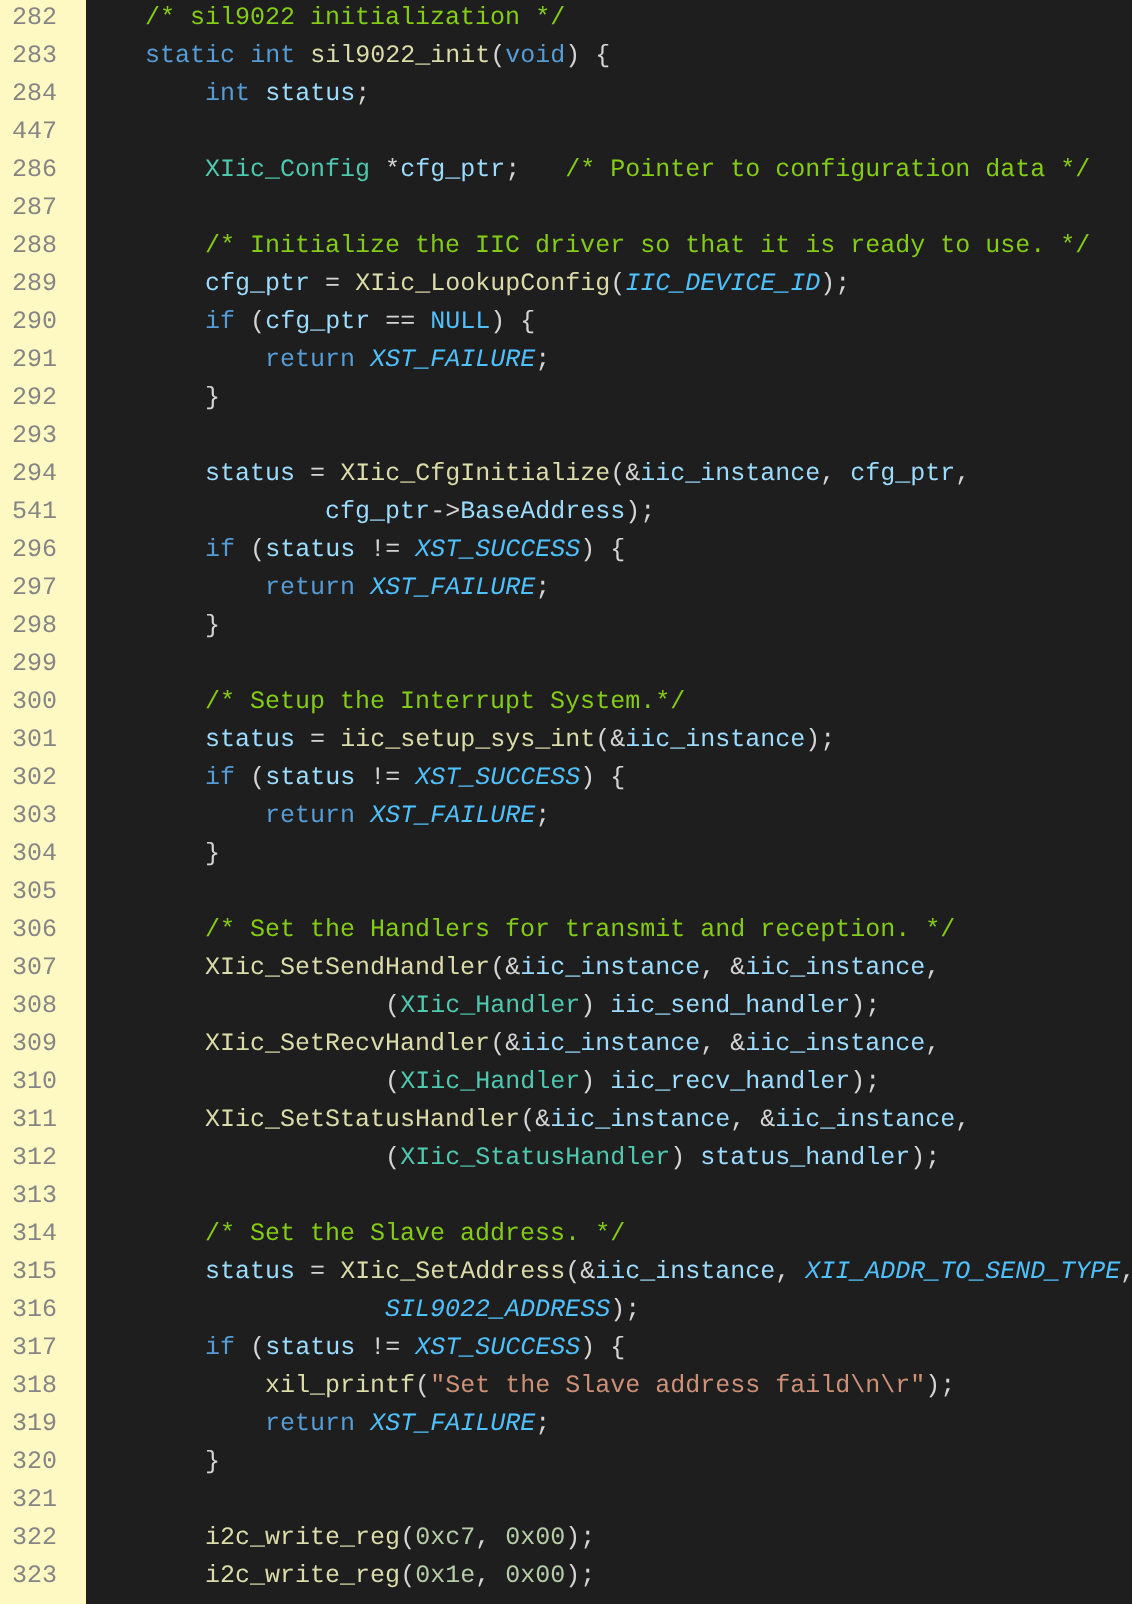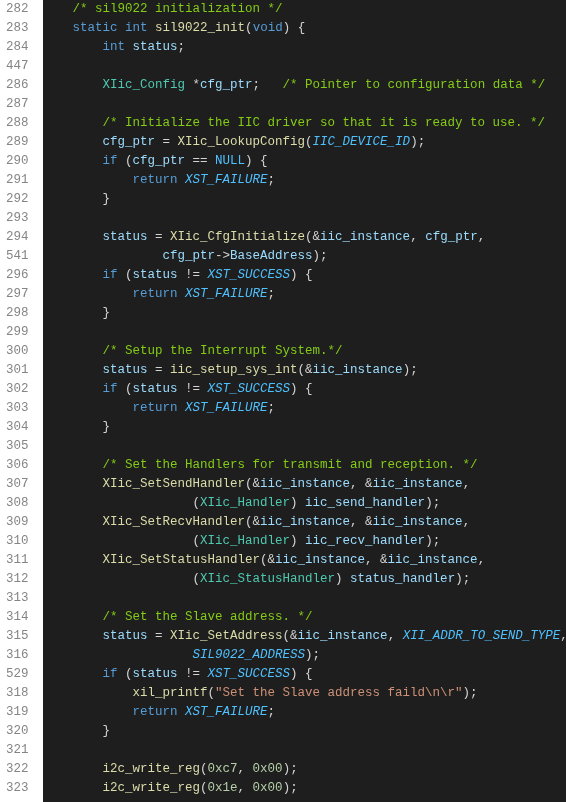--- a/index.html
+++ b/index.html
@@ -11,21 +11,21 @@
     color: #d4d4d4;
     overflow: hidden;
     width: 566px;
     height: 802px;
   }
   .editor {
     display: flex;
     height: 100%;
   }
   .gutter {
-    background: #ffffff;
+    background: #fef9c3;
     color: #858585;
     text-align: right;
     padding: 0 14px 0 6px;
     user-select: none;
     flex-shrink: 0;
   }
   .gutter .ln {
     display: block;
     height: 19px;
   }
@@ -86,21 +86,21 @@
       <span class="ln">307</span>
       <span class="ln">308</span>
       <span class="ln">309</span>
       <span class="ln">310</span>
       <span class="ln">311</span>
       <span class="ln">312</span>
       <span class="ln">313</span>
       <span class="ln">314</span>
       <span class="ln">315</span>
       <span class="ln">316</span>
-      <span class="ln">529</span>
+      <span class="ln">317</span>
       <span class="ln">318</span>
       <span class="ln">319</span>
       <span class="ln">320</span>
       <span class="ln">321</span>
       <span class="ln">322</span>
       <span class="ln">323</span>
     </div>
   <div class="code" id="code"><span class="row"><span class="c-text">    </span><span class="c-comment">/* sil9022 initialization */</span></span><span class="row"><span class="c-text">    </span><span class="c-keyword">static</span><span class="c-text"> </span><span class="c-type">int</span><span class="c-text"> </span><span class="c-funcdef">sil9022_init</span><span class="c-punc">(</span><span class="c-type">void</span><span class="c-punc">) {</span></span><span class="row"><span class="c-text">        </span><span class="c-type">int</span><span class="c-text"> </span><span class="c-var">status</span><span class="c-punc">;</span></span><span class="row"></span><span class="row"><span class="c-text">        </span><span class="c-classlike">XIic_Config</span><span class="c-oper"> *</span><span class="c-var">cfg_ptr</span><span class="c-punc">;   </span><span class="c-comment">/* Pointer to configuration data */</span></span><span class="row"></span><span class="row"><span class="c-text">        </span><span class="c-comment">/* Initialize the IIC driver so that it is ready to use. */</span></span><span class="row"><span class="c-text">        </span><span class="c-var">cfg_ptr</span><span class="c-oper"> = </span><span class="c-func">XIic_LookupConfig</span><span class="c-punc">(</span><span class="c-macro">IIC_DEVICE_ID</span><span class="c-punc">);</span></span><span class="row"><span class="c-text">        </span><span class="c-keyword">if</span><span class="c-punc"> (</span><span class="c-var">cfg_ptr</span><span class="c-oper"> == </span><span class="c-const">NULL</span><span class="c-punc">) {</span></span><span class="row"><span class="c-text">            </span><span class="c-keyword">return</span><span class="c-text"> </span><span class="c-macro">XST_FAILURE</span><span class="c-punc">;</span></span><span class="row"><span class="c-text">        </span><span class="c-punc">}</span></span><span class="row"></span><span class="row"><span class="c-text">        </span><span class="c-var">status</span><span class="c-oper"> = </span><span class="c-func">XIic_CfgInitialize</span><span class="c-punc">(&amp;</span><span class="c-var">iic_instance</span><span class="c-punc">, </span><span class="c-var">cfg_ptr</span><span class="c-punc">,</span></span><span class="row"><span class="c-text">                </span><span class="c-var">cfg_ptr</span><span class="c-oper">-&gt;</span><span class="c-member">BaseAddress</span><span class="c-punc">);</span></span><span class="row"><span class="c-text">        </span><span class="c-keyword">if</span><span class="c-punc"> (</span><span class="c-var">status</span><span class="c-oper"> != </span><span class="c-macro">XST_SUCCESS</span><span class="c-punc">) {</span></span><span class="row"><span class="c-text">            </span><span class="c-keyword">return</span><span class="c-text"> </span><span class="c-macro">XST_FAILURE</span><span class="c-punc">;</span></span><span class="row"><span class="c-text">        </span><span class="c-punc">}</span></span><span class="row"></span><span class="row"><span class="c-text">        </span><span class="c-comment">/* Setup the Interrupt System.*/</span></span><span class="row"><span class="c-text">        </span><span class="c-var">status</span><span class="c-oper"> = </span><span class="c-func">iic_setup_sys_int</span><span class="c-punc">(&amp;</span><span class="c-var">iic_instance</span><span class="c-punc">);</span></span><span class="row"><span class="c-text">        </span><span class="c-keyword">if</span><span class="c-punc"> (</span><span class="c-var">status</span><span class="c-oper"> != </span><span class="c-macro">XST_SUCCESS</span><span class="c-punc">) {</span></span><span class="row"><span class="c-text">            </span><span class="c-keyword">return</span><span class="c-text"> </span><span class="c-macro">XST_FAILURE</span><span class="c-punc">;</span></span><span class="row"><span class="c-text">        </span><span class="c-punc">}</span></span><span class="row"></span><span class="row"><span class="c-text">        </span><span class="c-comment">/* Set the Handlers for transmit and reception. */</span></span><span class="row"><span class="c-text">        </span><span class="c-func">XIic_SetSendHandler</span><span class="c-punc">(&amp;</span><span class="c-var">iic_instance</span><span class="c-punc">, &amp;</span><span class="c-var">iic_instance</span><span class="c-punc">,</span></span><span class="row"><span class="c-text">                    </span><span class="c-punc">(</span><span class="c-classlike">XIic_Handler</span><span class="c-punc">) </span><span class="c-var">iic_send_handler</span><span class="c-punc">);</span></span><span class="row"><span class="c-text">        </span><span class="c-func">XIic_SetRecvHandler</span><span class="c-punc">(&amp;</span><span class="c-var">iic_instance</span><span class="c-punc">, &amp;</span><span class="c-var">iic_instance</span><span class="c-punc">,</span></span><span class="row"><span class="c-text">                    </span><span class="c-punc">(</span><span class="c-classlike">XIic_Handler</span><span class="c-punc">) </span><span class="c-var">iic_recv_handler</span><span class="c-punc">);</span></span><span class="row"><span class="c-text">        </span><span class="c-func">XIic_SetStatusHandler</span><span class="c-punc">(&amp;</span><span class="c-var">iic_instance</span><span class="c-punc">, &amp;</span><span class="c-var">iic_instance</span><span class="c-punc">,</span></span><span class="row"><span class="c-text">                    </span><span class="c-punc">(</span><span class="c-classlike">XIic_StatusHandler</span><span class="c-punc">) </span><span class="c-var">status_handler</span><span class="c-punc">);</span></span><span class="row"></span><span class="row"><span class="c-text">        </span><span class="c-comment">/* Set the Slave address. */</span></span><span class="row"><span class="c-text">        </span><span class="c-var">status</span><span class="c-oper"> = </span><span class="c-func">XIic_SetAddress</span><span class="c-punc">(&amp;</span><span class="c-var">iic_instance</span><span class="c-punc">, </span><span class="c-macro">XII_ADDR_TO_SEND_TYPE</span><span class="c-punc">,</span></span><span class="row"><span class="c-text">                    </span><span class="c-macro">SIL9022_ADDRESS</span><span class="c-punc">);</span></span><span class="row"><span class="c-text">        </span><span class="c-keyword">if</span><span class="c-punc"> (</span><span class="c-var">status</span><span class="c-oper"> != </span><span class="c-macro">XST_SUCCESS</span><span class="c-punc">) {</span></span><span class="row"><span class="c-text">            </span><span class="c-func">xil_printf</span><span class="c-punc">(</span><span class="c-string">"Set the Slave address faild\n\r"</span><span class="c-punc">);</span></span><span class="row"><span class="c-text">            </span><span class="c-keyword">return</span><span class="c-text"> </span><span class="c-macro">XST_FAILURE</span><span class="c-punc">;</span></span><span class="row"><span class="c-text">        </span><span class="c-punc">}</span></span><span class="row"></span><span class="row"><span class="c-text">        </span><span class="c-func">i2c_write_reg</span><span class="c-punc">(</span><span class="c-numeric">0xc7</span><span class="c-punc">, </span><span class="c-numeric">0x00</span><span class="c-punc">);</span></span><span class="row"><span class="c-text">        </span><span class="c-func">i2c_write_reg</span><span class="c-punc">(</span><span class="c-numeric">0x1e</span><span class="c-punc">, </span><span class="c-numeric">0x00</span><span class="c-punc">);</span></span></div>
 </div>
 

